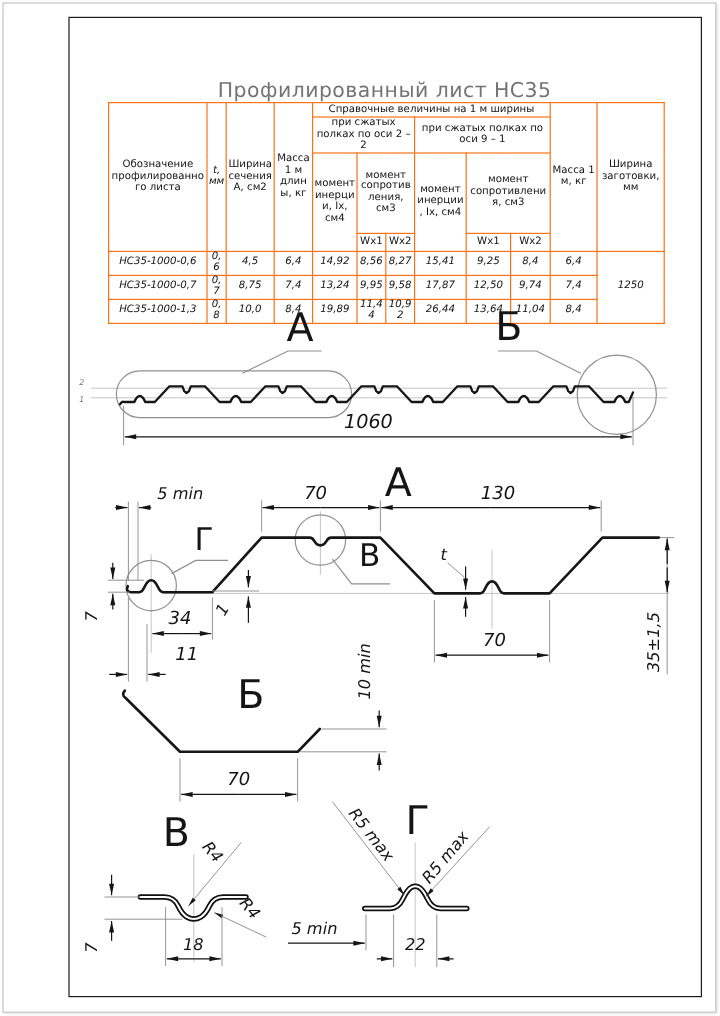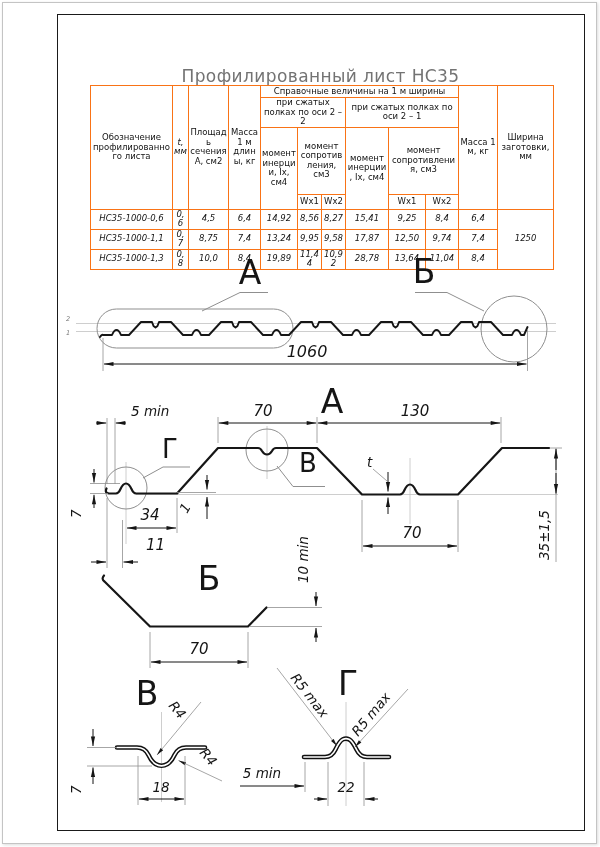--- a/index.html
+++ b/index.html
@@ -66,29 +66,29 @@
       <col style="width:43px">
     <col style="width:37px">
       <col style="width:33px">
       <col style="width:39px">
       <col style="width:56px">
   </colgroup>
   <tbody>
       <tr class="h1">
     <td rowspan="4">Обозначение профилированного листа</td>
     <td rowspan="4" class="it">t, мм</td>
-    <td rowspan="4">Площадь сечения А, см2</td>
+    <td rowspan="4">Ширина сечения А, см2</td>
     <td rowspan="4">Масса 1 м длины, кг</td>
     <td colspan="6">Справочные величины на 1 м ширины</td>
     <td rowspan="4">Масса 1 м, кг</td>
     <td rowspan="4">Ширина заготовки, мм</td>
   </tr>
   <tr class="h2">
     <td colspan="3">при сжатых полках по оси 2 – 2</td>
-    <td colspan="3">при сжатых полках по оси 2 – 1</td>
+    <td colspan="3">при сжатых полках по оси 9 – 1</td>
   </tr>
   <tr class="h3">
     <td rowspan="2">момент инерции, Ix, см4</td>
     <td colspan="2">момент сопротивления, см3</td>
     <td rowspan="2">момент инерции, Ix, см4</td>
     <td colspan="2">момент сопротивления, см3</td>
   </tr>
   <tr class="h4">
     <td>Wx1</td>
     <td>Wx2</td>
@@ -103,41 +103,41 @@
     <td>14,92</td>
     <td>8,56</td>
     <td>8,27</td>
     <td>15,41</td>
     <td>9,25</td>
     <td>8,4</td>
     <td>6,4</td>
     <td rowspan="3">1250</td>
   </tr>
   <tr class="dr">
-    <td>НС35-1000-1,1</td>
+    <td>НС35-1000-0,7</td>
     <td>0,7</td>
     <td>8,75</td>
     <td>7,4</td>
     <td>13,24</td>
     <td>9,95</td>
     <td>9,58</td>
     <td>17,87</td>
     <td>12,50</td>
     <td>9,74</td>
     <td>7,4</td>
   </tr>
   <tr class="dr">
     <td>НС35-1000-1,3</td>
     <td>0,8</td>
     <td>10,0</td>
     <td>8,4</td>
     <td>19,89</td>
     <td>11,44</td>
     <td>10,92</td>
-    <td>28,78</td>
+    <td>26,44</td>
     <td>13,64</td>
     <td>11,04</td>
     <td>8,4</td>
   </tr>
 </tbody>
   </table>
 
 <svg class="overlay" width="600" height="847" viewBox="0 0 600 847">
   <defs>
     <marker id="ar" viewBox="-10 -3 11 6" refX="0" refY="0" markerWidth="11" markerHeight="6" orient="auto">

